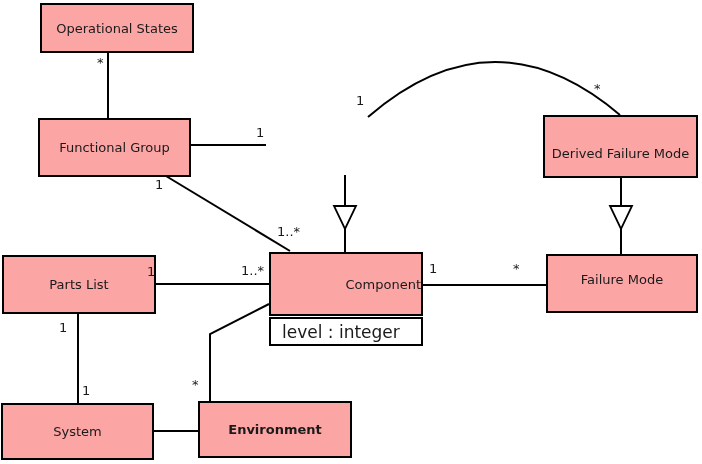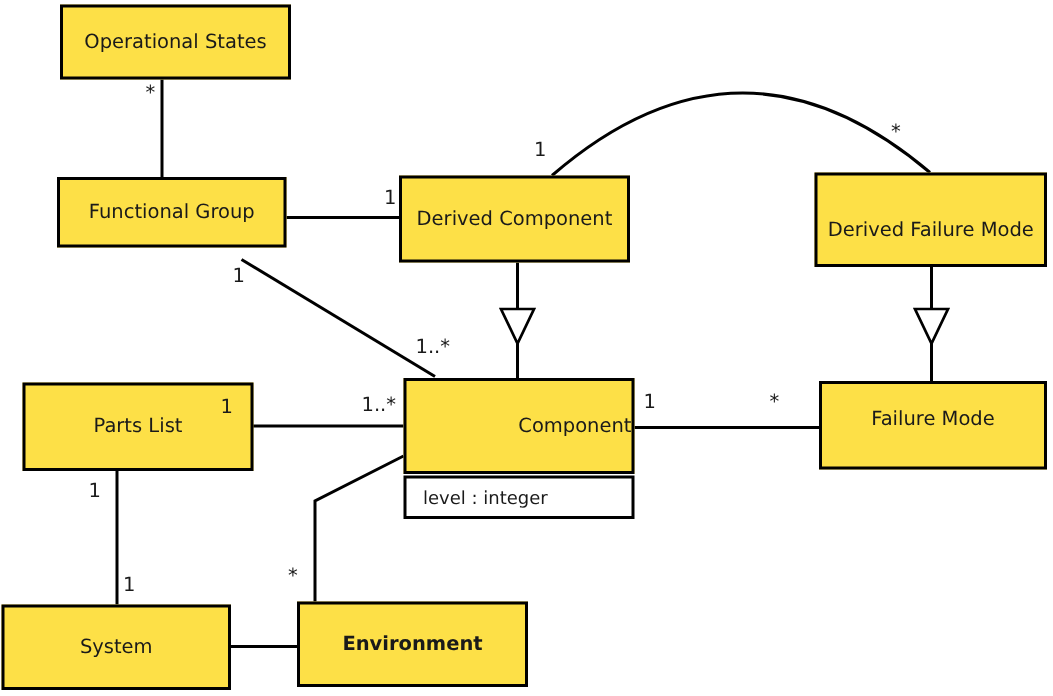--- a/index.html
+++ b/index.html
@@ -20,34 +20,34 @@
     fill: none;
   }
   .edges polygon {
     stroke: #000000;
     stroke-width: 1.8;
     fill: #ffffff;
   }
   .uml-box {
     position: absolute;
     border: 2px solid #000000;
-    background: #fde047;
+    background: #fca5a5;
     display: flex;
     align-items: center;
     justify-content: center;
     font-size: 13px;
     text-align: center;
   }
   .uml-attr {
     position: absolute;
     border: 2px solid #000000;
     background: #ffffff;
     display: flex;
     align-items: center;
-    font-size: 12px;
+    font-size: 17px;
     padding-left: 11px;
   }
   .nudge-down { padding-top: 13px; }
   .nudge-up { padding-bottom: 9px; }
   .mult {
     position: absolute;
     font-size: 13px;
     line-height: 15px;
     white-space: nowrap;
   }
@@ -76,33 +76,30 @@
     <path d="M423 285 H546"></path>
     <path d="M78 314 V403"></path>
     <path d="M154 431 H198"></path>
     <path d="M210 401 V334 L269 304"></path>
   </svg>
 
   <div class="uml-box" style="left:40px;top:3px;width:154px;height:50px;">
     <span>Operational States</span>
   </div>
 
-  <div class="uml-box" style="left:38px;top:118px;width:153px;height:47px;">
+  <div class="uml-box" style="left:38px;top:118px;width:153px;height:59px;">
     <span>Functional Group</span>
   </div>
 
-  <div class="uml-box" style="left:266px;top:117px;width:154px;height:58px;">
-    <span>Derived Component</span>
-  </div>
 
   <div class="uml-box nudge-down" style="left:543px;top:115px;width:155px;height:63px;">
     <span>Derived Failure Mode</span>
   </div>
 
-  <div class="uml-box" style="left:15px;top:255px;width:154px;height:59px;">
+  <div class="uml-box" style="left:2px;top:255px;width:154px;height:59px;">
     <span>Parts List</span>
   </div>
 
   <div class="uml-box" style="left:269px;top:252px;width:154px;height:64px;justify-content:flex-end;">
     <span>Component</span>
   </div>
   <div class="uml-attr" style="left:269px;top:317px;width:154px;height:29px;">
     <span>level : integer</span>
   </div>
 

